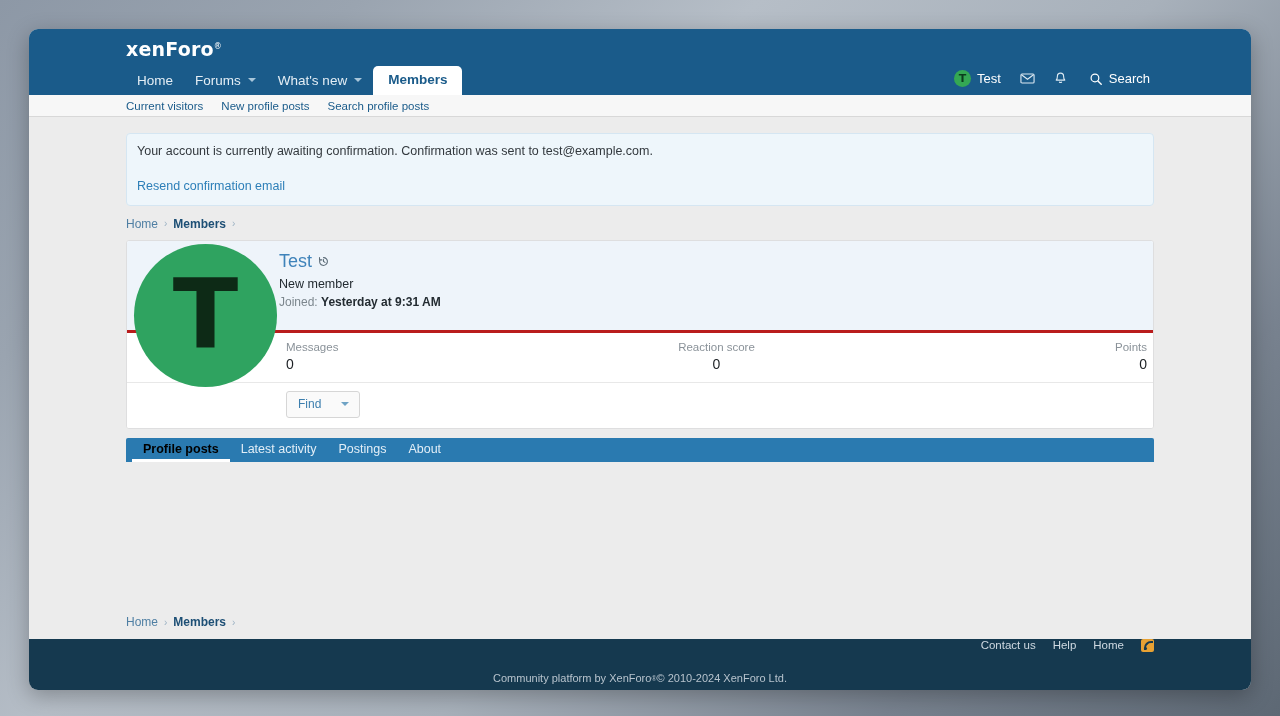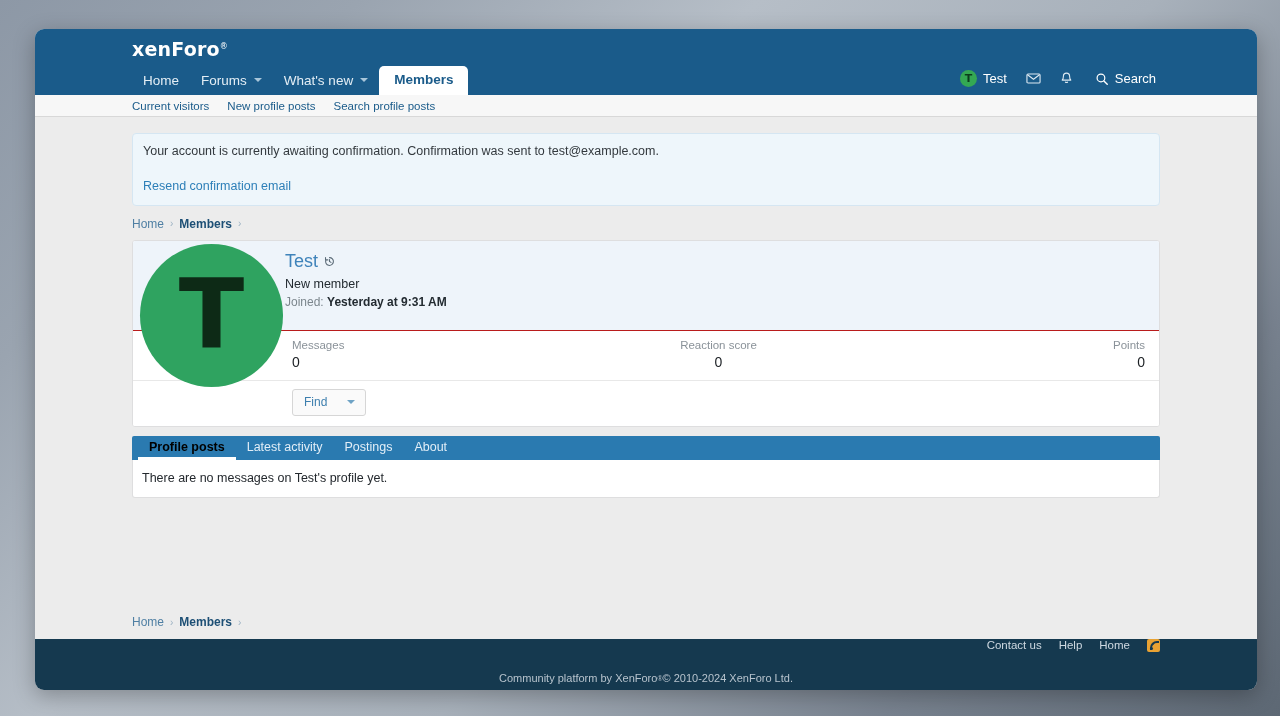--- a/index.html
+++ b/index.html
@@ -11,21 +11,21 @@
   }
 
   body {
     background: linear-gradient(135deg, #8d98a6 0%, #9aa4b0 18%, #b6bec7 38%, #a8b1bb 58%, #78828f 80%, #5d6874 100%);
     position: relative;
   }
 
   
   #window {
     position: absolute;
-    left: 35px; top: 29px;
+    left: 29px; top: 29px;
     width: 1222px; height: 661px;
     border-radius: 9px 9px 9px 9px;
     overflow: hidden;
     box-shadow: 0 6px 22px rgba(0,0,0,.28);
     background: #ececec;
     display: flex;
     flex-direction: column;
   }
 
   
@@ -237,22 +237,22 @@
     font-size: 12px;
     margin-top: 4px;
     color: #7c868d;
   }
   .meta-line b { color: #232b31; font-weight: bold; }
 
   
   .stats-row {
     display: flex;
     background: #fff;
-    border-top: 1px solid #b91c1c;
-    padding: 8px 14px 10px 159px;
+    border-top: 3px solid #b91c1c;
+    padding: 8px 6px 10px 159px;
   }
   .stat { flex: 1 1 0; text-align: center; }
   .stat:first-child { text-align: left; }
   .stat:last-child { text-align: right; }
   .stat-label { font-size: 11.5px; color: #8a9299; }
   .stat-value { font-size: 14px; color: #1b1f23; margin-top: 3px; }
 
   
   .action-row {
     background: #fff;
@@ -510,21 +510,20 @@
         </div>
       </div>
 
       <div class="tabs">
         <div class="tab active">Profile posts</div>
         <div class="tab">Latest activity</div>
         <div class="tab">Postings</div>
         <div class="tab">About</div>
       </div>
 
-      <div class="content-block">There are no messages on Test's profile yet.</div>
 
     </div>
 
     <div class="bottom-breadcrumb">
       <div class="inner">
         <span class="crumb">Home</span>
         <span class="crumb-sep">›</span>
         <span class="crumb bold">Members</span>
         <span class="crumb-sep">›</span>
       </div>

